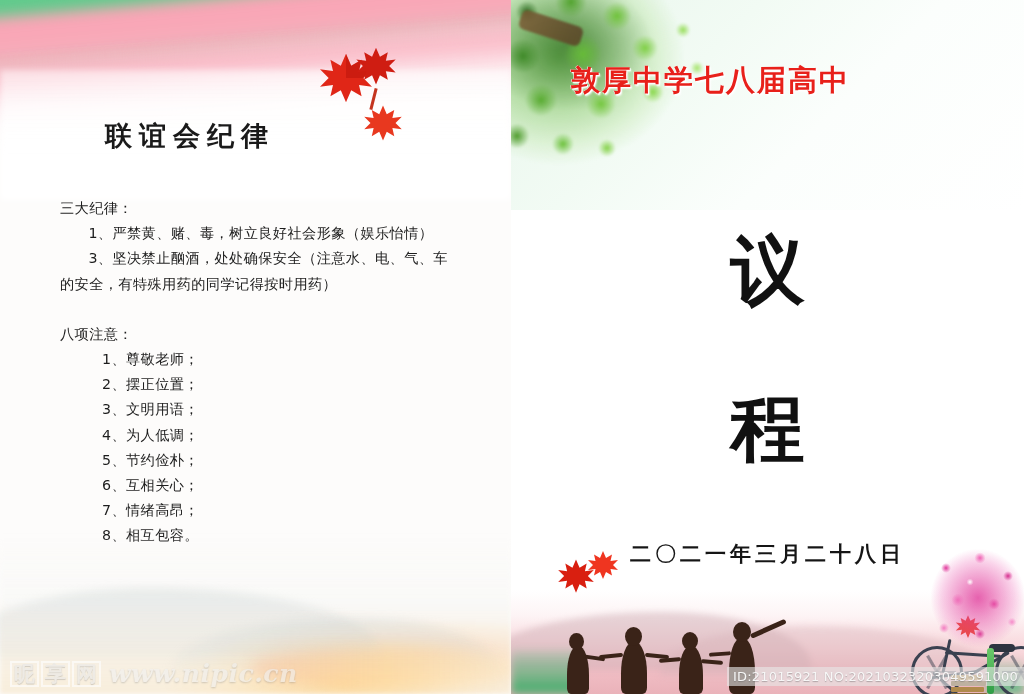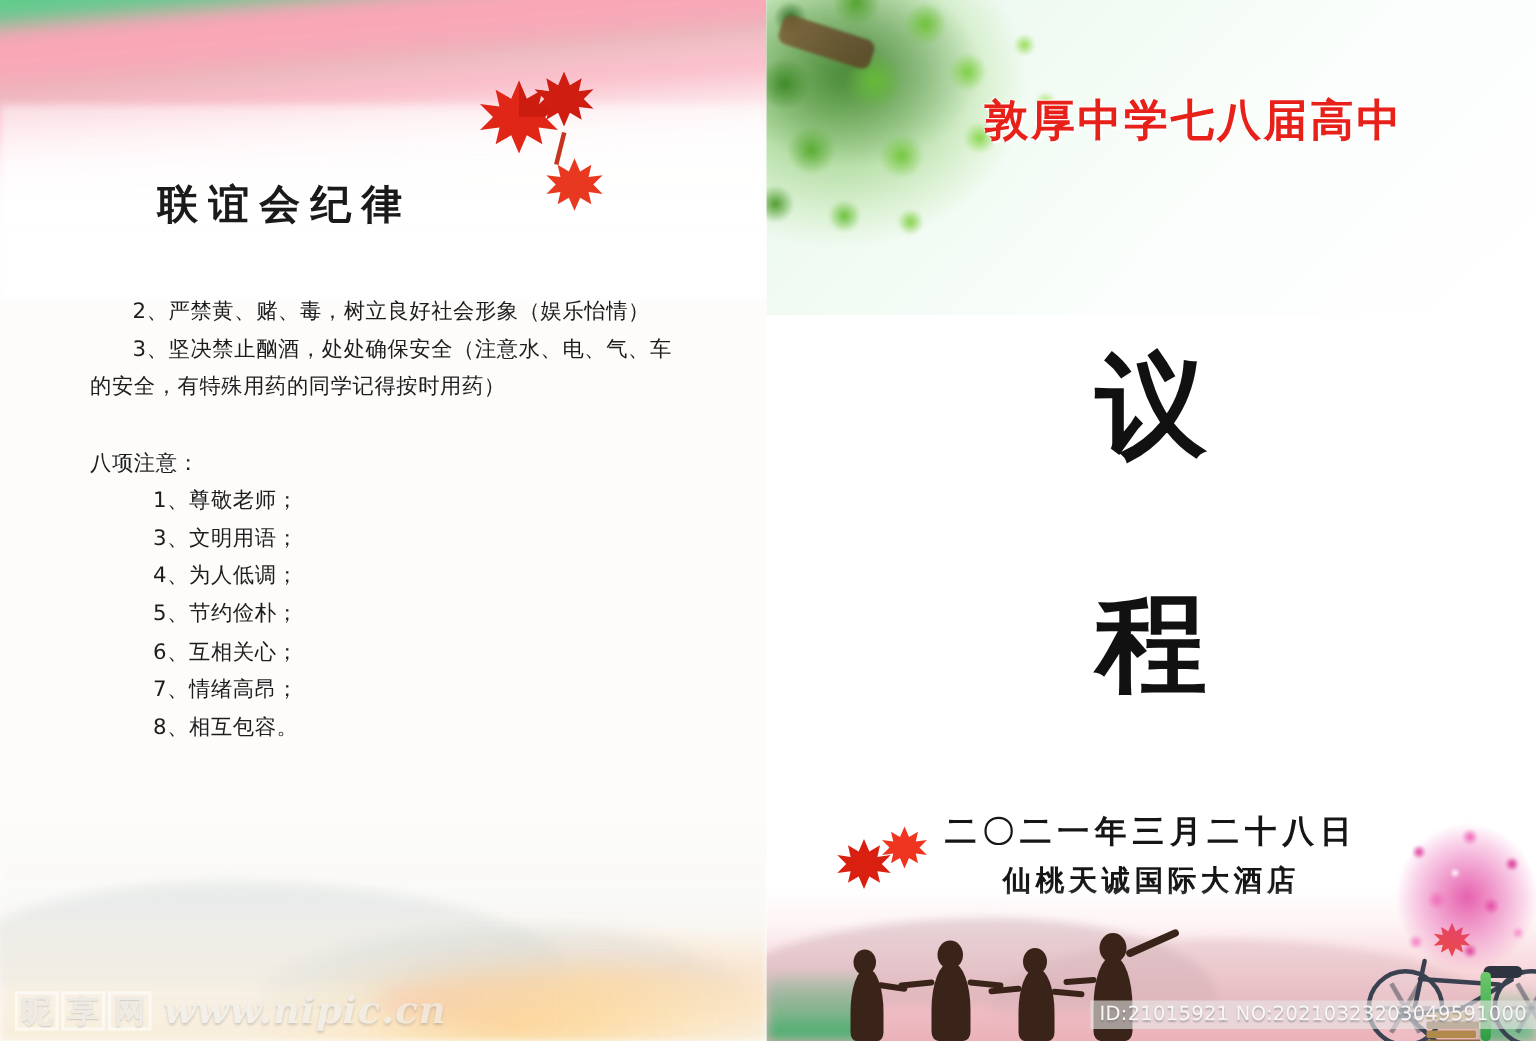--- a/index.html
+++ b/index.html
@@ -128,21 +128,20 @@
     position:absolute;left:8px;top:18px;width:64px;height:20px;
     background:linear-gradient(to right,#7a5a34,#5b4327);
     transform:rotate(18deg);
     border-radius:6px;
     filter:blur(1.2px);
     opacity:.85;
   }
 
   .rp-title{
     position:absolute;left:60px;top:58px;width:450px;
-    text-align:center;
     font-family:"DejaVu Serif","Liberation Serif",serif;
     font-weight:bold;
     font-size:29px;
     line-height:44px;
     letter-spacing:2px;
     color:#e8201a;
     text-shadow:1px 1px 0 #fff, -0.5px -0.5px 0 #fff, 1.5px 1.5px 2px rgba(255,255,255,.9);
     white-space:nowrap;
   }
 
@@ -296,25 +295,27 @@
     <div class="leaf" style="left:363px;top:104px;">
       <svg width="40" height="38" viewBox="0 0 64 60">
         <path fill="#e8381f" d="M32 2 L38 16 L50 9 L47 22 L62 20 L52 30 L62 40 L47 38 L50 51 L38 44 L32 58 L26 44 L14 51 L17 38 L2 40 L12 30 L2 20 L17 22 L14 9 L26 16 Z"></path>
       </svg>
     </div>
     <div class="leaf" style="left:372px;top:88px;width:3px;height:22px;background:#c4341f;transform:rotate(14deg);"></div>
 
     <div class="left-title">联谊会纪律</div>
 
     <div class="left-body">
-      <p class="lb-item">2、严禁黄、赌、毒，树立良好社会形象（娱乐怡情）</p>
+      <p class="lb-head">三大纪律：</p>
+      <p class="lb-item">1、严禁黄、赌、毒，树立良好社会形象（娱乐怡情）</p>
       <p class="lb-item">3、坚决禁止酗酒，处处确保安全（注意水、电、气、车的安全，有特殊用药的同学记得按时用药）</p>
       <div class="lb-gap"></div>
       <p class="lb-head">八项注意：</p>
       <p class="lb-num">1、尊敬老师；</p>
+      <p class="lb-num">2、摆正位置；</p>
       <p class="lb-num">3、文明用语；</p>
       <p class="lb-num">4、为人低调；</p>
       <p class="lb-num">5、节约俭朴；</p>
       <p class="lb-num">6、互相关心；</p>
       <p class="lb-num">7、情绪高昂；</p>
       <p class="lb-num">8、相互包容。</p>
     </div>
 
     <div class="lp-sunset"></div>
     <div class="lp-ridge1"></div>
@@ -341,21 +342,20 @@
         <path fill="#d91f10" d="M32 2 L38 16 L50 9 L47 22 L62 20 L52 30 L62 40 L47 38 L50 51 L38 44 L32 58 L26 44 L14 51 L17 38 L2 40 L12 30 L2 20 L17 22 L14 9 L26 16 Z"></path>
       </svg>
     </div>
     <div class="leaf" style="left:76px;top:550px;">
       <svg width="32" height="30" viewBox="0 0 64 60">
         <path fill="#ef3520" d="M32 2 L38 16 L50 9 L47 22 L62 20 L52 30 L62 40 L47 38 L50 51 L38 44 L32 58 L26 44 L14 51 L17 38 L2 40 L12 30 L2 20 L17 22 L14 9 L26 16 Z"></path>
       </svg>
     </div>
 
     <div class="rp-date">二〇二一年三月二十八日</div>
-    <div class="rp-venue">仙桃天诚国际大酒店</div>
 
     <div class="rp-bottom">
       <div class="rp-hill1"></div>
       <div class="rp-hill2"></div>
       <div class="rp-greenstrip"></div>
       <div class="rp-greenstrip2"></div>
 
       <div class="silhouette sil-body" style="left:56px;width:22px;height:48px;">
         <div class="sil-head" style="left:2px;top:-13px;width:15px;height:17px;"></div>
         <div class="sil-arm" style="left:18px;top:10px;width:20px;height:4px;transform:rotate(8deg);"></div>

